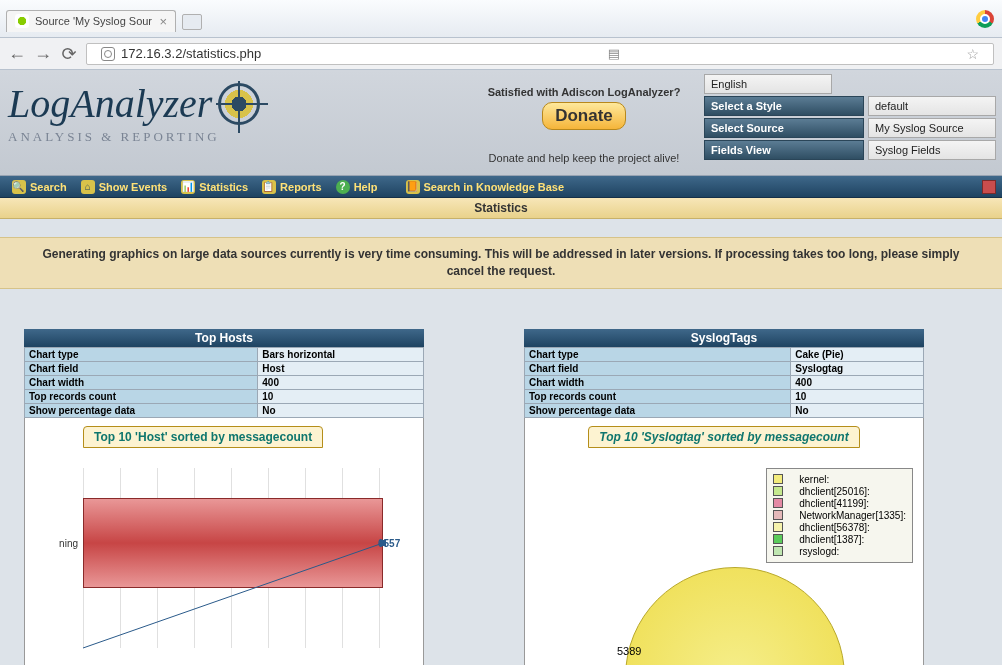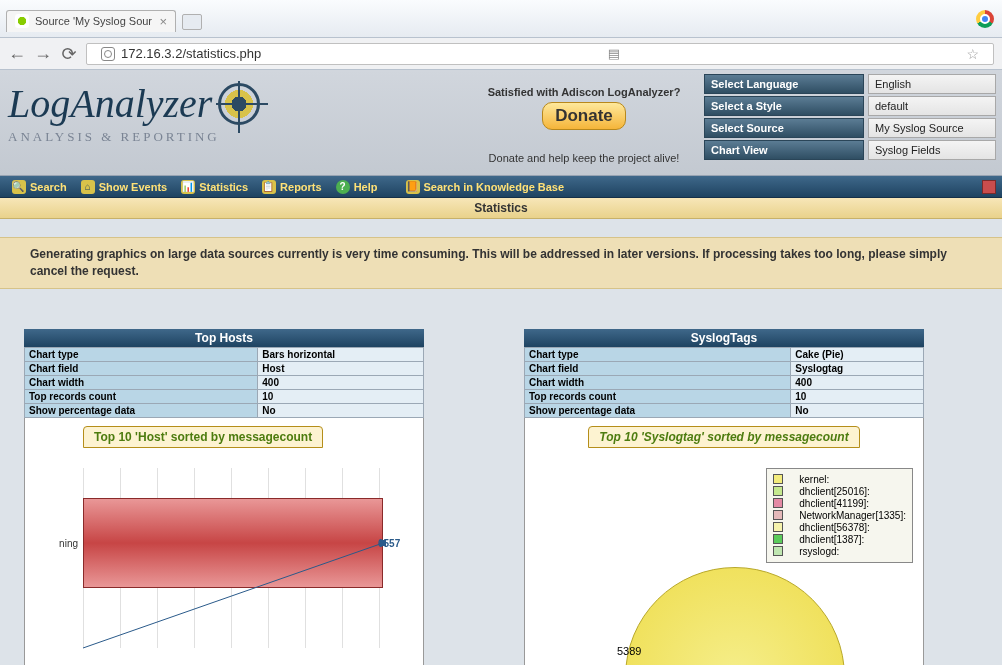--- a/index.html
+++ b/index.html
@@ -44,32 +44,32 @@
 .mainnav .item { display: flex; align-items: center; gap: 4px; color: #FFE177; font-weight: bold; font-size: 11px; padding: 0 6px; }
 .mainnav .icon { width:14px; height:14px; background:#D8C24A; border-radius:3px; display:flex; align-items:center; justify-content:center; font-size:10px; color:#1E4361; }
 .mainnav .spacer { flex:1; }
 .mainnav .rightbox { width:14px; height:14px; background:#C94D4D; border:1px solid #7A2A2A; }
 
 
 .stats-title { background: linear-gradient(#F7E6B8,#E9D28B); text-align: center; font-weight: bold; color: #333; padding: 3px 0; border-bottom:1px solid #C7B16A; font-size:12px; }
 
 
 .warn-pad { height: 18px; }
-.warning { background: #EEDFB6; color: #333; font-weight: bold; font-size: 12px; padding: 8px 30px; line-height: 1.4; border-top:1px solid #D6C389; border-bottom:1px solid #D6C389; }
+.warning { background: #EEDFB6; text-align: center; color: #333; font-weight: bold; font-size: 12px; padding: 8px 30px; line-height: 1.4; border-top:1px solid #D6C389; border-bottom:1px solid #D6C389; }
 
 
 .content { padding: 40px 24px 0; display: flex; gap: 100px; }
 .panel { width: 400px; }
 .panel-title { background: linear-gradient(#3F688A,#1E4361); color:#fff; text-align:center; font-weight:bold; padding:2px 0; font-size:12px; }
 .cfg { width:100%; border-collapse:collapse; }
 .cfg td { border:1px solid #9BA8B5; padding:1px 4px; font-size:10px; background:#B9D6E6;font-weight:bold; }
 .cfg td.val { background:#E4EEF5; }
 
 .chart-box { border:1px solid #999; border-top:none; background:#fff; padding:8px; height:260px; position:relative; overflow:hidden; }
-.chart-caption { display:inline-block; background:#FDF3D1; border:1px solid #B58E1A; border-radius:4px 4px 0 0; padding:3px 10px; color:#4d7c0f; font-weight:bold; font-size:12px; margin-left:50px; }
+.chart-caption { display:inline-block; background:#FDF3D1; border:1px solid #B58E1A; border-radius:4px 4px 0 0; padding:3px 10px; color:#0f766e; font-weight:bold; font-size:12px; margin-left:50px; }
 
 
 .bar-area { position:relative; margin:20px 0 0 50px; width:300px; height:180px; }
 .gridline { position:absolute; top:0; bottom:0; width:1px; background:#E0E0E0; }
 .bar-bg { position:absolute; left:0; top:30px; width:300px; height:90px; background: linear-gradient(#E99797,#C74545,#E99797); border:1px solid #8A2A2A; }
 .bar-label { position:absolute; right:305px; top:70px; font-size:10px; color:#333; }
 .bar-value { position:absolute; left:295px; top:70px; font-size:10px; color:#2A5A8A; font-weight:bold; }
 .trend-line { position:absolute; }
 
 
@@ -112,33 +112,32 @@
     <div class="logo-sub">ANALYSIS &amp; REPORTING</div>
   </div>
   <div class="mid-col">
     <div style="font-weight:bold;">Satisfied with Adiscon LogAnalyzer?</div>
     <span class="donate">Donate</span>
     <div style="height:22px;"></div>
     <div>Donate and help keep the project alive!</div>
   </div>
   <div class="selectors">
     <div class="sel-row">
-        <div class="sel-label">Select Language</div>
         <div class="sel-value">English</div>
       </div>
     <div class="sel-row">
         <div class="sel-label">Select a Style</div>
         <div class="sel-value">default</div>
       </div>
     <div class="sel-row">
         <div class="sel-label">Select Source</div>
         <div class="sel-value">My Syslog Source</div>
       </div>
     <div class="sel-row">
-        <div class="sel-label">Chart View</div>
+        <div class="sel-label">Fields View</div>
         <div class="sel-value">Syslog Fields</div>
       </div>
   </div>
 </div>
 
 <div class="mainnav">
   <div class="item">
       <span class="icon">🔍</span>
       <span>Search</span>
     </div>

